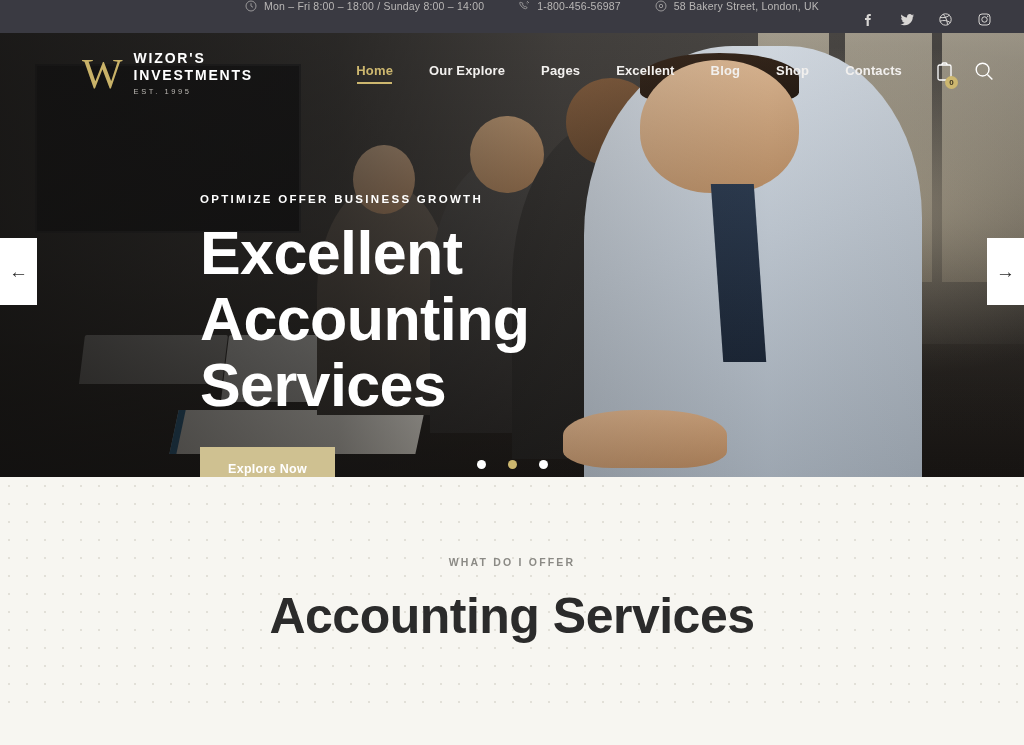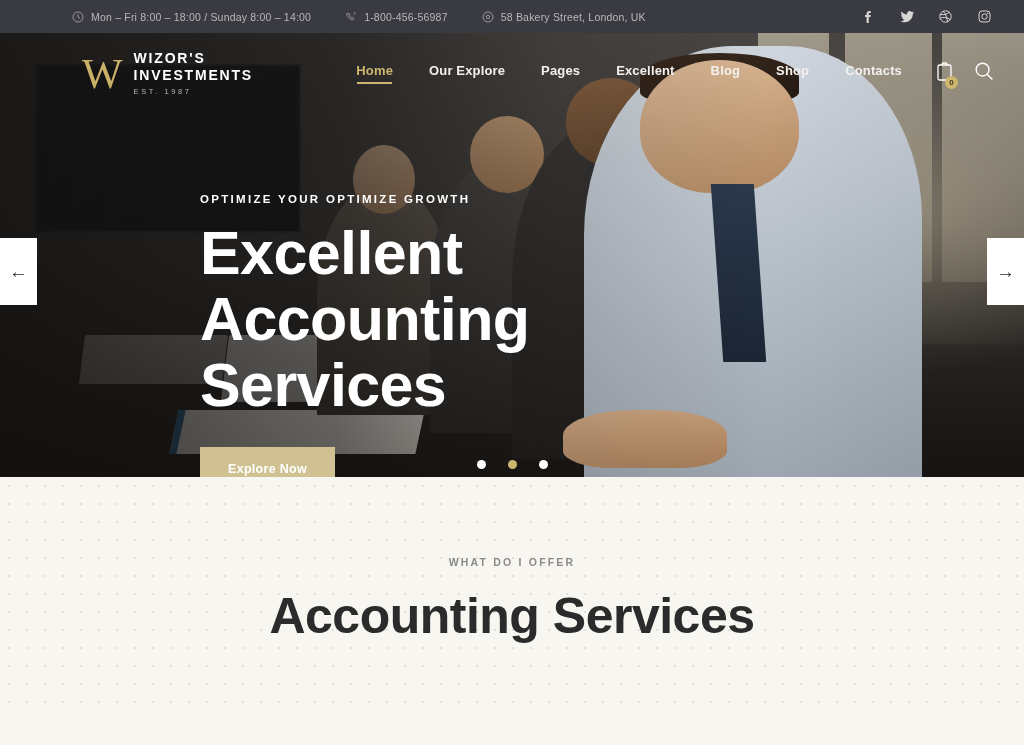--- a/index.html
+++ b/index.html
@@ -14,20 +14,21 @@
   .topbar {
     position: relative;
     height: 33px;
     background: #3a3a42;
     display: flex;
     align-items: center;
     padding: 0 32px;
     color: #b9b7b6;
     font-size: 10.5px;
     letter-spacing: .2px;
+    flex-direction: column;
   }
   .topbar-info { display: flex; align-items: center; gap: 34px; margin-left: 40px; }
   .tb-item { display: flex; align-items: center; gap: 7px; white-space: nowrap; }
   .tb-item svg { display: block; opacity: .75; }
   .topbar-social { margin-left: auto; display: flex; align-items: center; gap: 24px; }
   .soc { width: 15px; height: 15px; display: flex; align-items: center; justify-content: center;
          color: #d8d6d4; cursor: pointer; }
   .soc svg { display: block; }
 
   
@@ -296,21 +297,21 @@
   <div class="hero-shade"></div>
 
   <div class="header">
     <div class="logo">
       <div class="logo-w">W</div>
       <div class="logo-txt">
         <div class="logo-name">
           <div>WIZOR'S</div>
           <div>INVESTMENTS</div>
         </div>
-        <div class="logo-est">EST. 1987</div>
+        <div class="logo-est">EST. 1995</div>
       </div>
     </div>
 
     <div class="nav">
       <div class="nav-item active">Home</div>
       <div class="nav-item">Our Explore</div>
       <div class="nav-item">Pages</div>
       <div class="nav-item">Excellent</div>
       <div class="nav-item">Blog</div>
       <div class="nav-item">Shop</div>
@@ -332,21 +333,21 @@
           <svg width="20" height="20" viewBox="0 0 20 20" fill="none" stroke="currentColor" stroke-width="1.4">
             <circle cx="8.6" cy="8.6" r="6.4"></circle>
               <path d="M13.4 13.4 18.4 18.4"></path>
           </svg>
         </span>
       </div>
     </div>
   </div>
 
   <div class="hero-content">
-    <div class="hero-eyebrow">OPTIMIZE YOUR OPTIMIZE GROWTH</div>
+    <div class="hero-eyebrow">OPTIMIZE OFFER BUSINESS GROWTH</div>
     <div class="hero-title">
       <div>Excellent Accounting</div>
       <div>Services</div>
     </div>
     <button class="hero-btn">Explore Now</button>
   </div>
 
   <div class="hero-arrow arrow-left">←</div>
   <div class="hero-arrow arrow-right">→</div>
 

